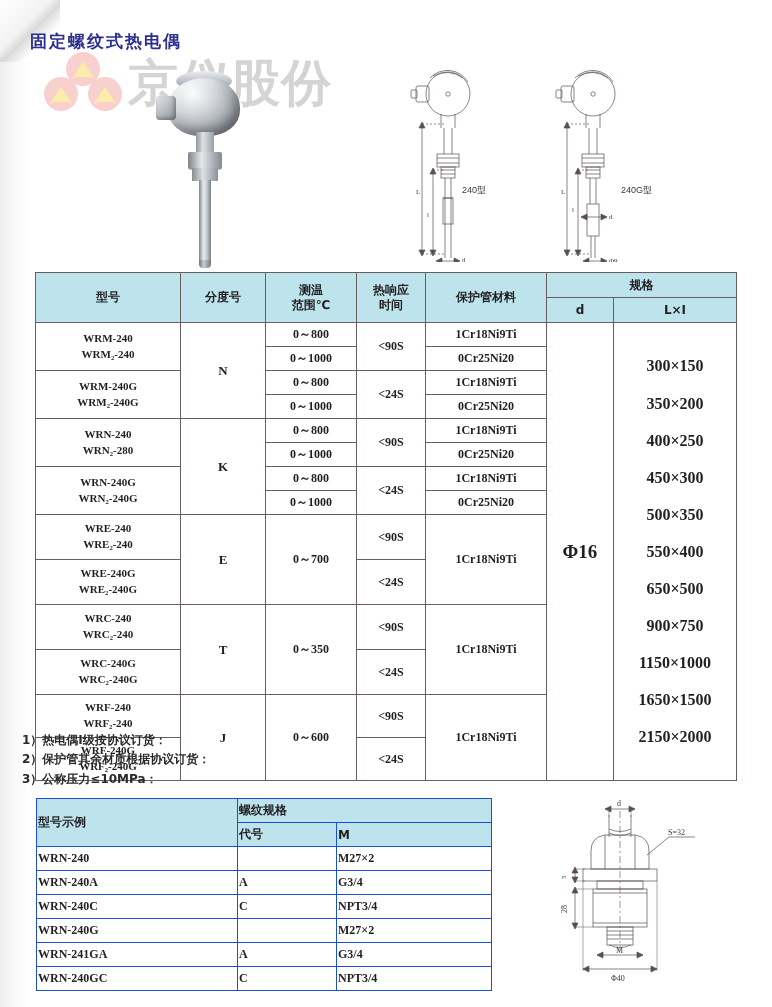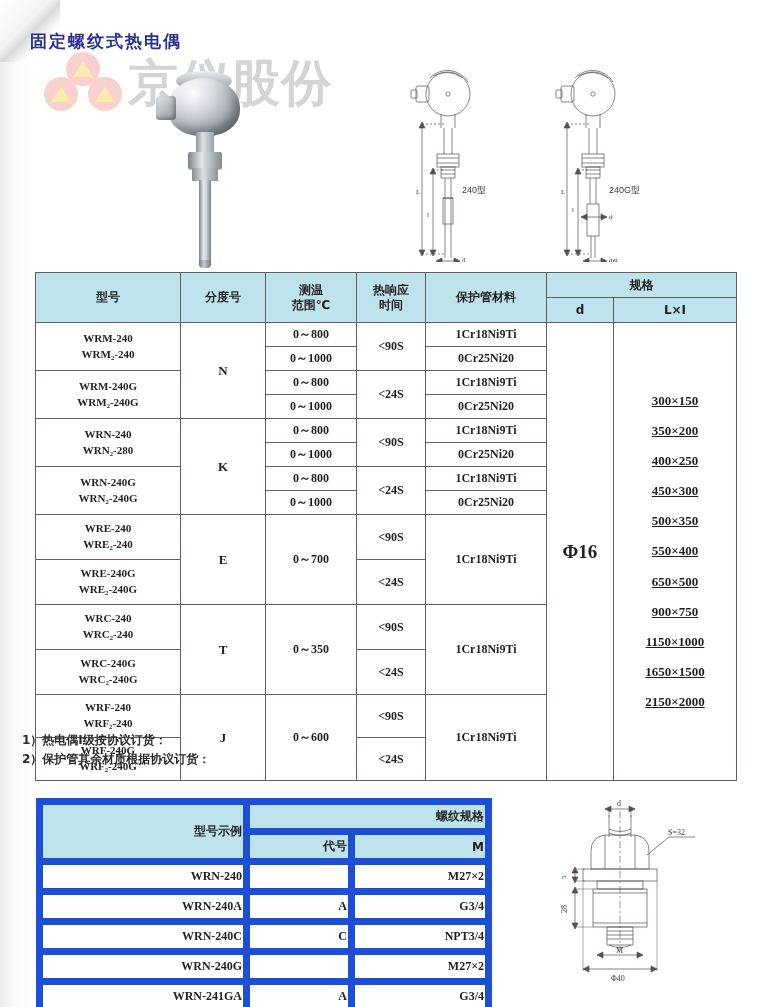--- a/index.html
+++ b/index.html
@@ -130,38 +130,38 @@
   }
   .hd-cn{font-family:"DejaVu Sans","Liberation Sans",sans-serif;}
   .two-line{line-height:1.25;}
   .model-cell{font-size:11px;line-height:1.45;}
   .grade-cell{font-size:13px;}
   .range-cell{font-size:12px;margin-top:36px;}
   .resp-cell{font-size:12px;}
   .mat-cell{font-size:12px;}
   .spec-d{font-size:19px;}
   .spec-list{
-    font-size:13px;line-height:2.32;font-weight:bold;text-decoration:underline;
+    font-size:16px;line-height:2.32;font-weight:bold;
   }
 
   
   .notes{
     position:absolute;left:22px;top:731px;width:420px;
     font-family:"DejaVu Sans","Liberation Sans",sans-serif;
     font-size:12px;font-weight:bold;color:#2a2a2a;line-height:1.62;
   }
   .notes div{white-space:nowrap;}
 
   
   .thread-tbl{
     position:absolute;left:36px;top:798px;width:456px;
     border:1.4px solid #6b5d5d;
   }
   .thread-tbl td,.thread-tbl th{
-    border:7px solid #1d4ed8;text-align:right;vertical-align:middle;
+    border:1px solid #1d4ed8;text-align:left;vertical-align:middle;
     font-weight:bold;color:#231f20;height:21px;
     font-family:"Liberation Serif","DejaVu Serif",serif;font-size:12px;
   }
   .thread-tbl th{
     background:#bde3ec;
     font-family:"DejaVu Sans","Liberation Sans",sans-serif;font-size:12px;
   }
 </style>
 </head>
 <body>
@@ -277,21 +277,21 @@
 
         <path d="M40 199 L60 199" fill="none"></path>
         <path d="M44 196 L38 199 L44 202 Z"></path>
         <path d="M56 196 L62 199 L56 202 Z"></path>
       </g>
       <text x="16" y="132" font-family="Liberation Serif, serif" font-size="7" fill="#3a3a3a">L</text>
       <text x="27" y="150" font-family="Liberation Serif, serif" font-size="7" fill="#3a3a3a">l</text>
       <text x="64" y="157" font-family="Liberation Serif, serif" font-size="7" fill="#3a3a3a">d</text>
       <text x="64" y="201" font-family="Liberation Serif, serif" font-size="7" fill="#3a3a3a">Φ9</text>
     </svg>
-    <div class="dwg-label" style="left:64px;top:122px;font-size:9px;">240G型</div>
+    <div class="dwg-label" style="left:76px;top:122px;font-size:9px;">240G型</div>
   </div>
 
   <table class="main-tbl">
     <thead>
       <tr>
         <th rowspan="2" style="width:140px;" class="hd-cn">型号</th>
         <th rowspan="2" style="width:80px;" class="hd-cn">分度号</th>
         <th rowspan="2" style="width:86px;" class="hd-cn two-line">
           <div>测温</div>
           <div>范围℃</div>
@@ -441,20 +441,21 @@
         <td rowspan="2" class="resp-cell">&lt;24S</td>
       </tr>
       <tr></tr>
 
     </tbody>
   </table>
 
   <div class="notes">
     <div>1）热电偶I级按协议订货：</div>
     <div>2）保护管其余材质根据协议订货：</div>
+    <div>3）公称压力≤10MPa：</div>
   </div>
 
   <table class="thread-tbl">
     <thead>
       <tr>
         <th rowspan="2" style="width:198px;height:42px;font-family:Liberation Serif, serif;">型号示例</th>
         <th colspan="2">螺纹规格</th>
       </tr>
       <tr>
         <th style="width:96px;">代号</th>

